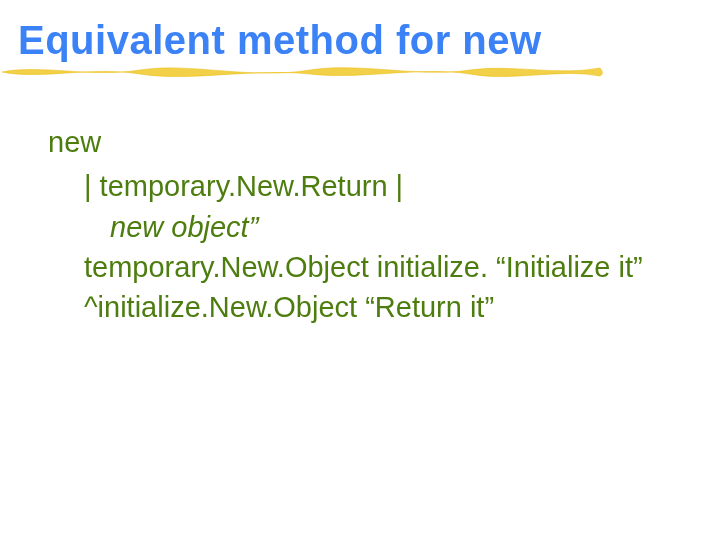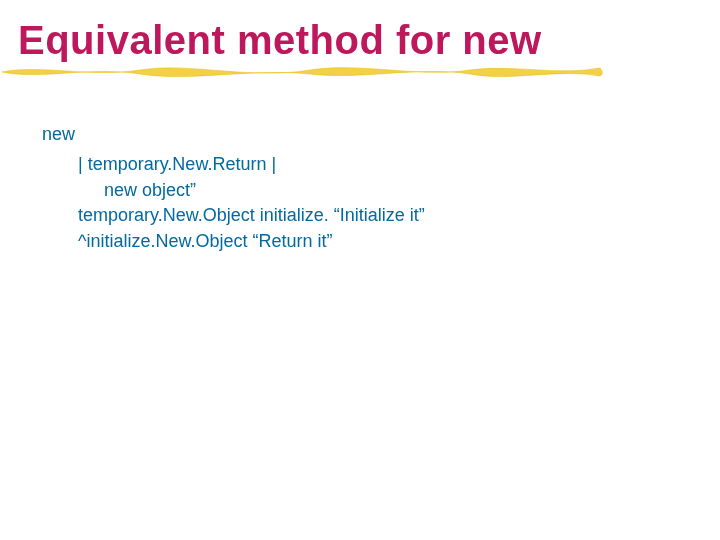--- a/index.html
+++ b/index.html
@@ -18,55 +18,57 @@
     box-sizing: border-box;
   }
   .title-wrap {
     position: relative;
     padding: 18px 0 0 18px;
   }
   .title {
     position: relative;
     font-size: 40px;
     font-weight: 900;
-    color: #be185d;
+    color: #3b82f6;
     letter-spacing: 0.5px;
     z-index: 2;
   }
   .underline {
     position: absolute;
     left: 0;
     top: 58px;
     width: 610px;
     height: 24px;
     z-index: 1;
   }
   .underline svg {
     display: block;
     width: 100%;
     height: 100%;
   }
   .body {
     position: relative;
     padding: 60px 40px 0 42px;
-    font-size: 18px;
-    color: #0369a1;
+    font-size: 29px;
+    color: #4d7c0f;
     line-height: 1.32;
+    margin-left: 6px;
   }
   .method-name {
     margin-bottom: 6px;
   }
   .code-block {
     padding-left: 36px;
   }
   .code-line {
     margin: 0 0 2px 0;
   }
   .continuation {
     padding-left: 26px;
+    font-style: italic;
   }
 </style>
 </head>
 <body>
 
 <div class="slide">
 
   <div class="title-wrap">
     <div class="underline">
       <svg viewBox="0 0 610 24" preserveAspectRatio="none">

